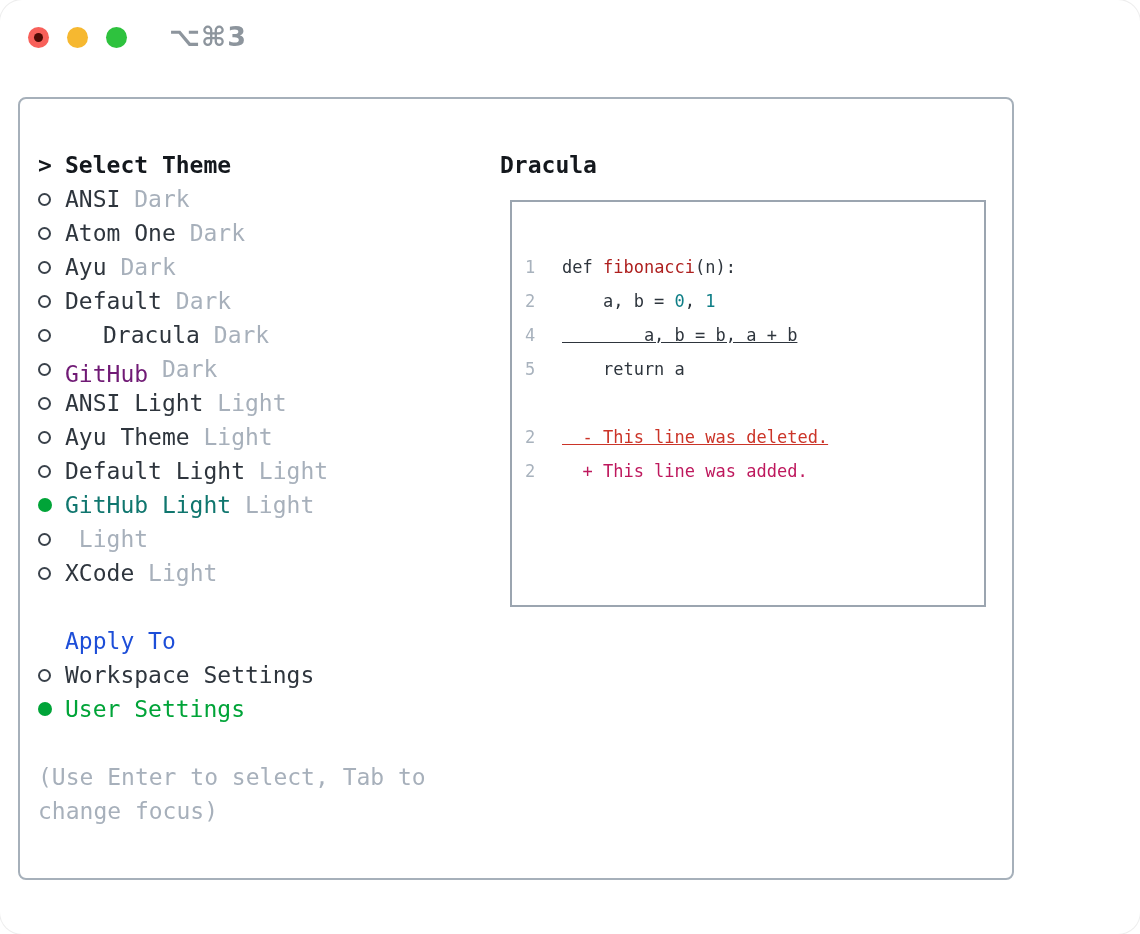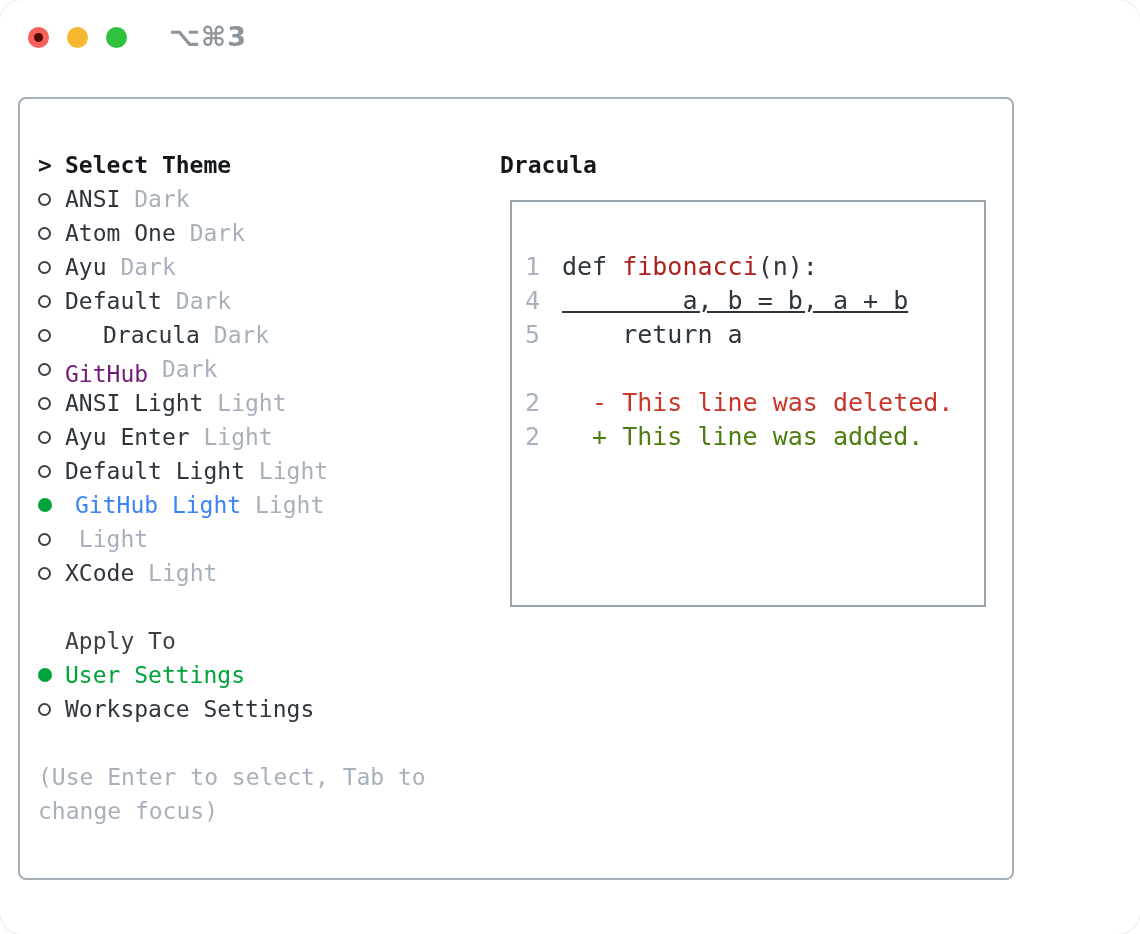--- a/index.html
+++ b/index.html
@@ -50,40 +50,40 @@
   }
   .row { height: 34px; display: flex; align-items: center; white-space: pre; }
   .marker { flex: 0 0 27px; width: 27px; display: flex; align-items: center; }
   .arrow { font-weight: bold; color: #14181d; }
   .circle {
     width: 13px; height: 13px; border-radius: 50%;
     border: 2px solid #3a424b; box-sizing: border-box;
   }
   .circle.sel { width: 14px; height: 14px; border: none; }
   .hdr { font-weight: bold; color: #14181d; }
-  .subhdr { color: #404040; }
+  .subhdr { color: #1d4ed8; }
   .variant { margin-left: 1ch; }
   .hint { width: 420px; white-space: normal; }
   
   .preview-title {
     position: absolute; left: 500px; top: 148px;
     height: 34px; line-height: 34px;
     font-size: 23px; font-weight: bold; color: #14181d;
   }
   .preview-box {
     position: absolute; left: 510px; top: 200px;
     width: 476px; height: 407px;
     border: 2px solid #9ba5b0;
     box-sizing: border-box;
     padding: 48px 0 0 13px;
     overflow: hidden;
   }
   .code-line {
     height: 34px; line-height: 34px;
-    font-size: 25px; white-space: pre; color: #2e353d;
+    font-size: 17px; white-space: pre; color: #2e353d;
   }
   .lineno { display: inline-block; width: 37px; }
 </style>
 </head>
 <body>
 
 <div class="window">
 
   <div class="titlebar">
     <span class="light red" style="background: rgb(248, 96, 90);">
@@ -102,44 +102,45 @@
       <span class="hdr">Select Theme</span>
     </div>
     <div id="theme-list">
         <div class="row"><span class="marker"><span class="circle"></span></span><span style="color: rgb(46, 53, 61);">ANSI</span><span class="variant" style="color: rgb(167, 176, 187);">Dark</span></div>
         <div class="row"><span class="marker"><span class="circle"></span></span><span style="color: rgb(46, 53, 61);">Atom One</span><span class="variant" style="color: rgb(167, 176, 187);">Dark</span></div>
         <div class="row"><span class="marker"><span class="circle"></span></span><span style="color: rgb(46, 53, 61);">Ayu</span><span class="variant" style="color: rgb(167, 176, 187);">Dark</span></div>
         <div class="row"><span class="marker"><span class="circle"></span></span><span style="color: rgb(46, 53, 61);">Default</span><span class="variant" style="color: rgb(167, 176, 187);">Dark</span></div>
         <div class="row"><span class="marker"><span class="circle"></span></span><span style="color: rgb(46, 53, 61); margin-left: 38px;">Dracula</span><span class="variant" style="color: rgb(167, 176, 187);">Dark</span></div>
         <div class="row"><span class="marker"><span class="circle"></span></span><span style="color: #701a75; margin-top: 10px;">GitHub</span><span class="variant" style="color: rgb(167, 176, 187);">Dark</span></div>
         <div class="row"><span class="marker"><span class="circle"></span></span><span style="color: rgb(46, 53, 61);">ANSI Light</span><span class="variant" style="color: rgb(167, 176, 187);">Light</span></div>
-        <div class="row"><span class="marker"><span class="circle"></span></span><span style="color: rgb(46, 53, 61);">Ayu Enter</span><span class="variant" style="color: rgb(167, 176, 187);">Light</span></div>
+        <div class="row"><span class="marker"><span class="circle"></span></span><span style="color: rgb(46, 53, 61);">Ayu Theme</span><span class="variant" style="color: rgb(167, 176, 187);">Light</span></div>
         <div class="row"><span class="marker"><span class="circle"></span></span><span style="color: rgb(46, 53, 61);">Default Light</span><span class="variant" style="color: rgb(167, 176, 187);">Light</span></div>
-        <div class="row"><span class="marker"><span class="circle sel" style="background: rgb(0, 164, 56);"></span></span><span style="color: #3b82f6; margin-left: 10px;">GitHub Light</span><span class="variant" style="color: rgb(167, 176, 187);">Light</span></div>
+        <div class="row"><span class="marker"><span class="circle sel" style="background: rgb(0, 164, 56);"></span></span><span style="color: #0f766e;">GitHub Light</span><span class="variant" style="color: rgb(167, 176, 187);">Light</span></div>
         <div class="row"><span class="marker"><span class="circle"></span></span><span class="variant" style="color: rgb(167, 176, 187);">Light</span></div>
         <div class="row"><span class="marker"><span class="circle"></span></span><span style="color: rgb(46, 53, 61);">XCode</span><span class="variant" style="color: rgb(167, 176, 187);">Light</span></div>
       </div>
     <div class="row"></div>
     <div class="row">
       <span class="marker"></span>
       <span class="subhdr">Apply To</span>
     </div>
     <div id="apply-list">
+        <div class="row"><span class="marker"><span class="circle"></span></span><span style="color: rgb(46, 53, 61);">Workspace Settings</span></div>
         <div class="row"><span class="marker"><span class="circle sel" style="background: rgb(0, 164, 56);"></span></span><span style="color: rgb(0, 164, 56);">User Settings</span></div>
-        <div class="row"><span class="marker"><span class="circle"></span></span><span style="color: rgb(46, 53, 61);">Workspace Settings</span></div>
       </div>
     <div class="row"></div>
     <div class="hint" style="color: rgb(167, 176, 187);">(Use Enter to select, Tab to change focus)</div>
   </div>
 
   <div class="preview-title">Dracula</div>
   <div class="preview-box">
     <div id="code-lines">
         <div class="code-line"><span class="lineno" style="color: rgb(168, 178, 189);">1</span><span style="color: rgb(46, 53, 61);">def </span><span style="color: rgb(174, 31, 30);">fibonacci</span><span style="color: rgb(46, 53, 61);">(n):</span></div>
+        <div class="code-line"><span class="lineno" style="color: rgb(168, 178, 189);">2</span><span style="color: rgb(46, 53, 61);">    a, b = </span><span style="color: rgb(14, 126, 134);">0</span><span style="color: rgb(46, 53, 61);">, </span><span style="color: rgb(14, 126, 134);">1</span></div>
         <div class="code-line"><span class="lineno" style="color: rgb(168, 178, 189);">4</span><span style="color: rgb(46, 53, 61); text-decoration: underline;">        a, b = b, a + b</span></div>
         <div class="code-line"><span class="lineno" style="color: rgb(168, 178, 189);">5</span><span style="color: rgb(46, 53, 61);">    return a</span></div>
         <div class="code-line"><span class="lineno" style="color: rgb(168, 178, 189);"></span></div>
-        <div class="code-line"><span class="lineno" style="color: rgb(168, 178, 189);">2</span><span style="color: rgb(203, 52, 40);">  - This line was deleted.</span></div>
-        <div class="code-line"><span class="lineno" style="color: rgb(168, 178, 189);">2</span><span style="color: #4d7c0f; text-align: center;">  + This line was added.</span></div>
+        <div class="code-line"><span class="lineno" style="color: rgb(168, 178, 189);">2</span><span style="color: rgb(203, 52, 40); text-decoration: underline;">  - This line was deleted.</span></div>
+        <div class="code-line"><span class="lineno" style="color: rgb(168, 178, 189);">2</span><span style="color: #be185d; text-align: center;">  + This line was added.</span></div>
       </div>
   </div>
 
 </div>
 
 </body></html>

